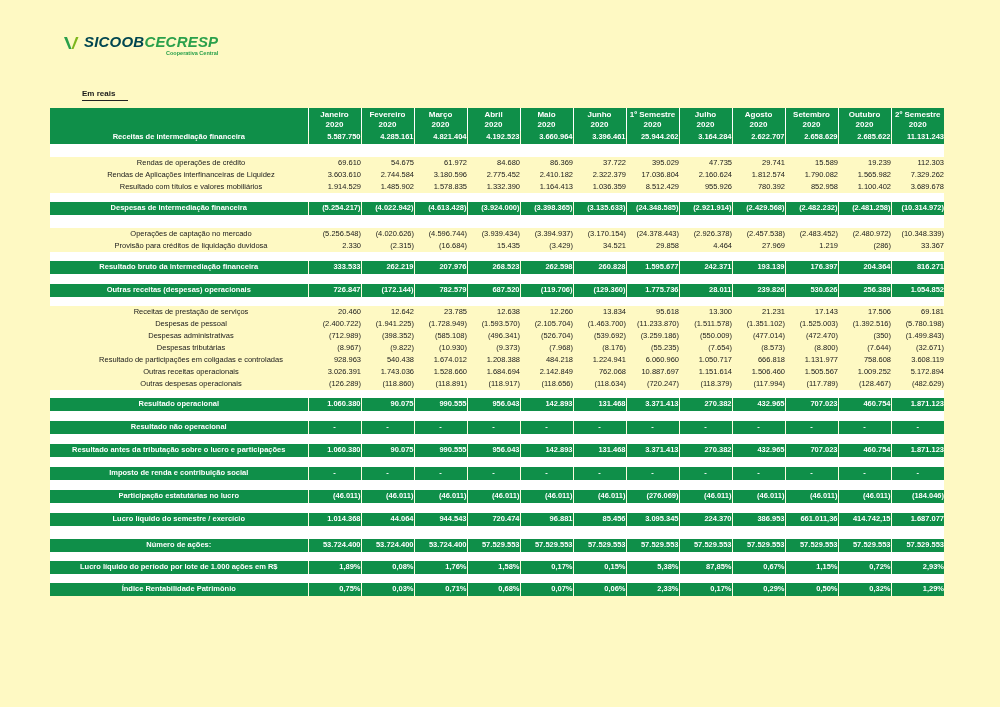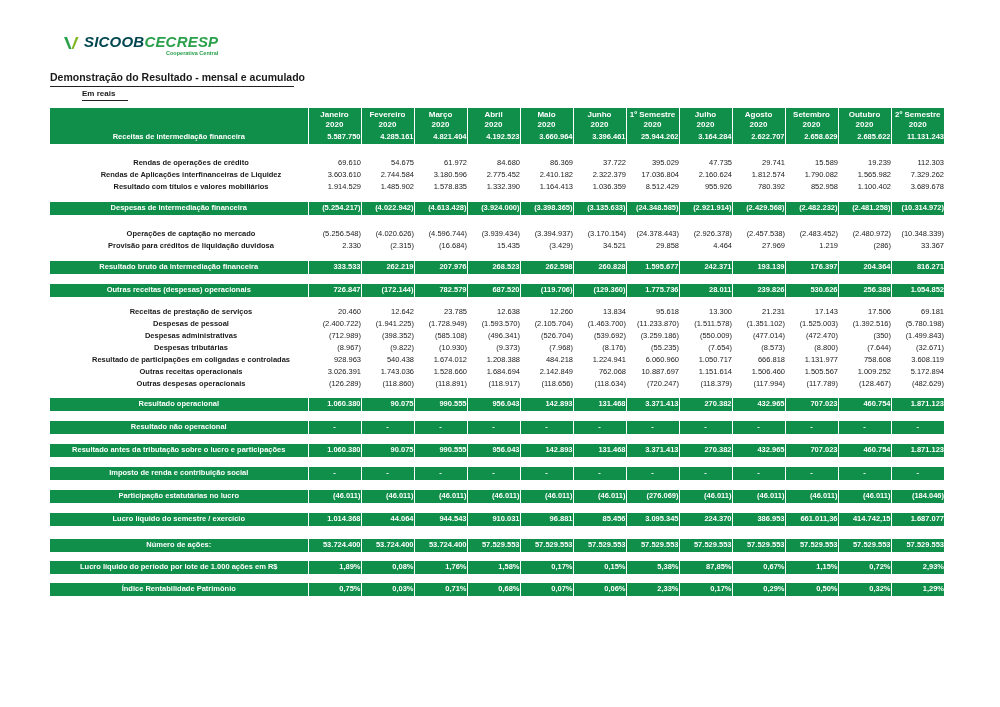--- a/index.html
+++ b/index.html
@@ -4,21 +4,21 @@
 <style>
   :root{
     --green:#0f8f49;
     --logo_dark:#004650;
     --logo_green:#2aa04b;
     --line:#222222;
   }
   *{box-sizing:border-box;}
   html,body{margin:0;padding:0;background:#e9e9e9;}
   .page{
-    width:1000px;height:707px;background:#ffffff;position:relative;
+    width:1000px;height:707px;background:#fef9c3;position:relative;
     font-family:"Liberation Sans", sans-serif;color:#1a1a1a;overflow:hidden;
     margin:0 auto;
   }
   
   .logo-row{position:absolute;left:62px;top:34px;display:flex;align-items:flex-start;gap:4px;}
   .logo-mark{margin-top:2px;}
   .logo-text{display:flex;flex-direction:column;}
   .logo-name{font-size:15px;font-weight:bold;font-style:italic;line-height:16px;letter-spacing:.2px;white-space:nowrap;}
   .logo-sicoob{color:var(--logo_dark);}
   .logo-cecresp{color:var(--logo_green);}
@@ -45,21 +45,21 @@
     border-left:1px solid #ffffff;text-align:center;
   }
   th.hcell.label-col{border-left:none;}
   .h-month,.h-year{display:block;line-height:10px;}
   tr.section td{
     background:var(--green);color:#ffffff;font-weight:bold;height:13px;
   }
   tr.section td.val{border-left:1px solid rgba(255,255,255,.5);}
   tr.detail td{height:12px;color:#1a1a1a;}
   td.label{text-align:center;padding-left:4px;}
-  tr.detail td.label{padding-left:24px;font-weight:bold;}
+  tr.detail td.label{padding-left:24px;}
   td.val{text-align:right;padding-right:4px;}
   td.val.dash{text-align:center;padding-right:0;}
   tr.spacer-row td{background:#ffffff;padding:0;}
 </style>
 </head>
 <body>
 
 <div class="page">
 
   <div class="logo-row">
@@ -68,21 +68,20 @@
       <path d="M16.5 1 L11.5 13 L9.5 13 L14 1 Z" fill="#7db61c"></path>
     </svg>
     <div class="logo-text">
       <div class="logo-name">
         <span class="logo-sicoob">SICOOB</span><span class="logo-cecresp">CECRESP</span>
       </div>
       <div class="logo-tagline">Cooperativa Central</div>
     </div>
   </div>
 
-  <div class="title">Demonstração do Resultado - mensal e acumulado</div>
   <div class="subtitle">Em reais</div>
 
   <table class="statement">
     <colgroup>
       <col style="width:258px">
       <col style="width:53px">
         <col style="width:53px">
         <col style="width:53px">
       <col style="width:53px">
         <col style="width:53px">
@@ -497,21 +496,21 @@
           <td class="val">(184.046)</td>
         </tr>
         <tr class="spacer-row">
           <td colspan="13" style="height: 10px;"></td>
         </tr>
         <tr class="section">
           <td class="label">Lucro líquido do semestre / exercício</td>
           <td class="val">1.014.368</td>
           <td class="val">44.064</td>
           <td class="val">944.543</td>
-          <td class="val">910.031</td>
+          <td class="val">720.474</td>
           <td class="val">96.881</td>
           <td class="val">85.456</td>
           <td class="val">3.095.345</td>
           <td class="val">224.370</td>
           <td class="val">386.953</td>
           <td class="val">661.011,36</td>
           <td class="val">414.742,15</td>
           <td class="val">1.687.077</td>
         </tr>
         <tr class="spacer-row">

